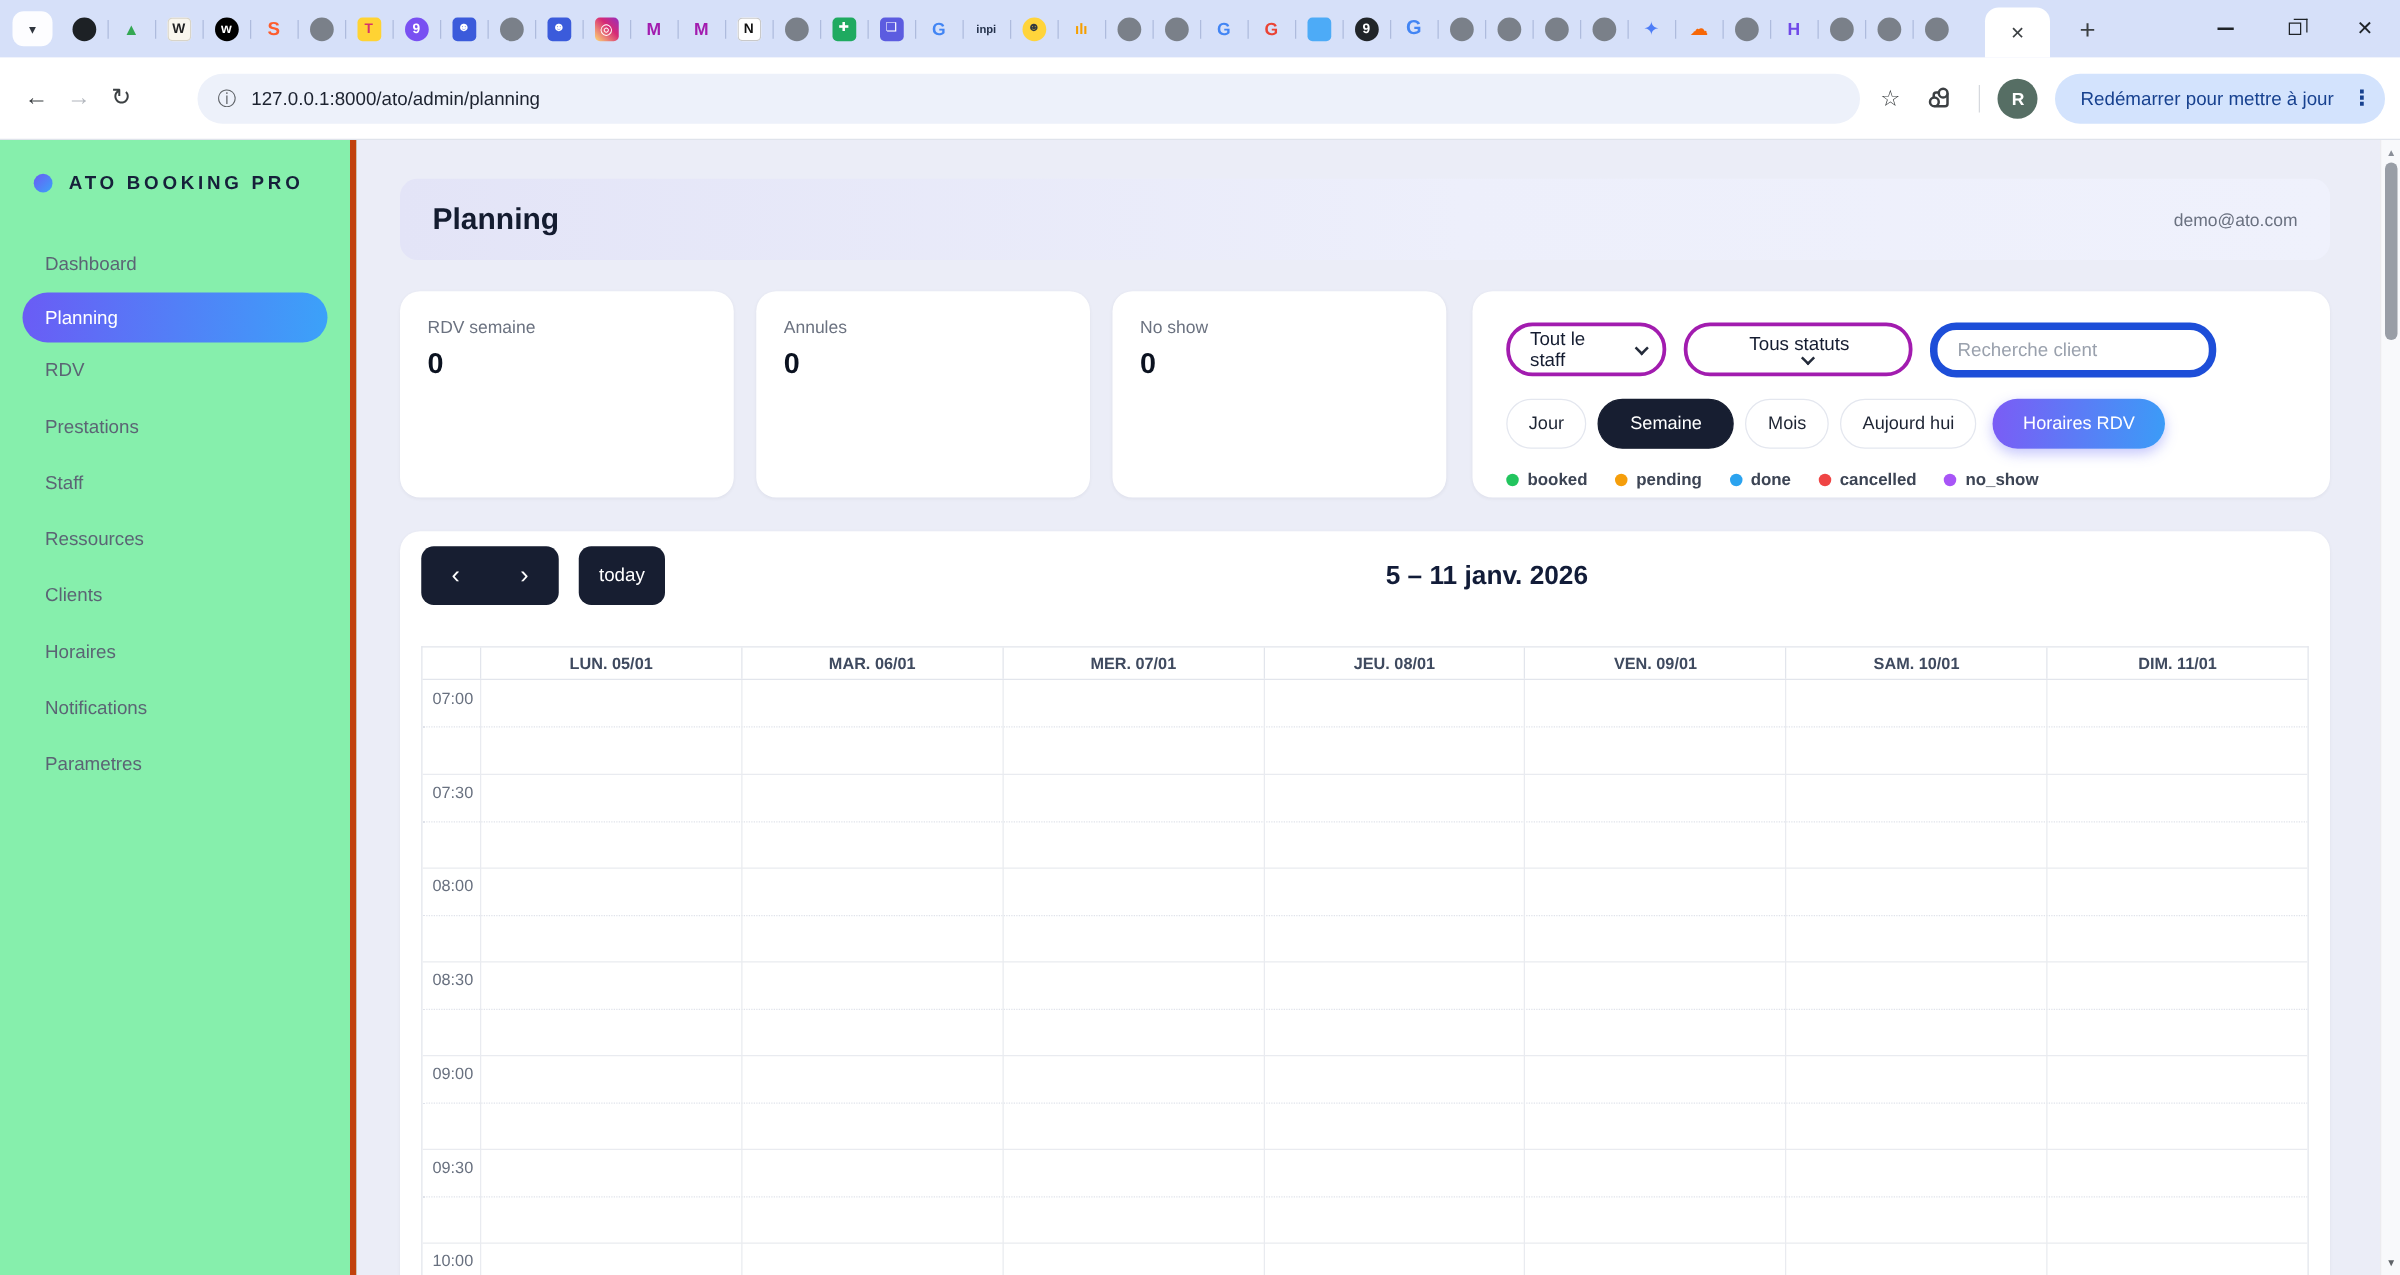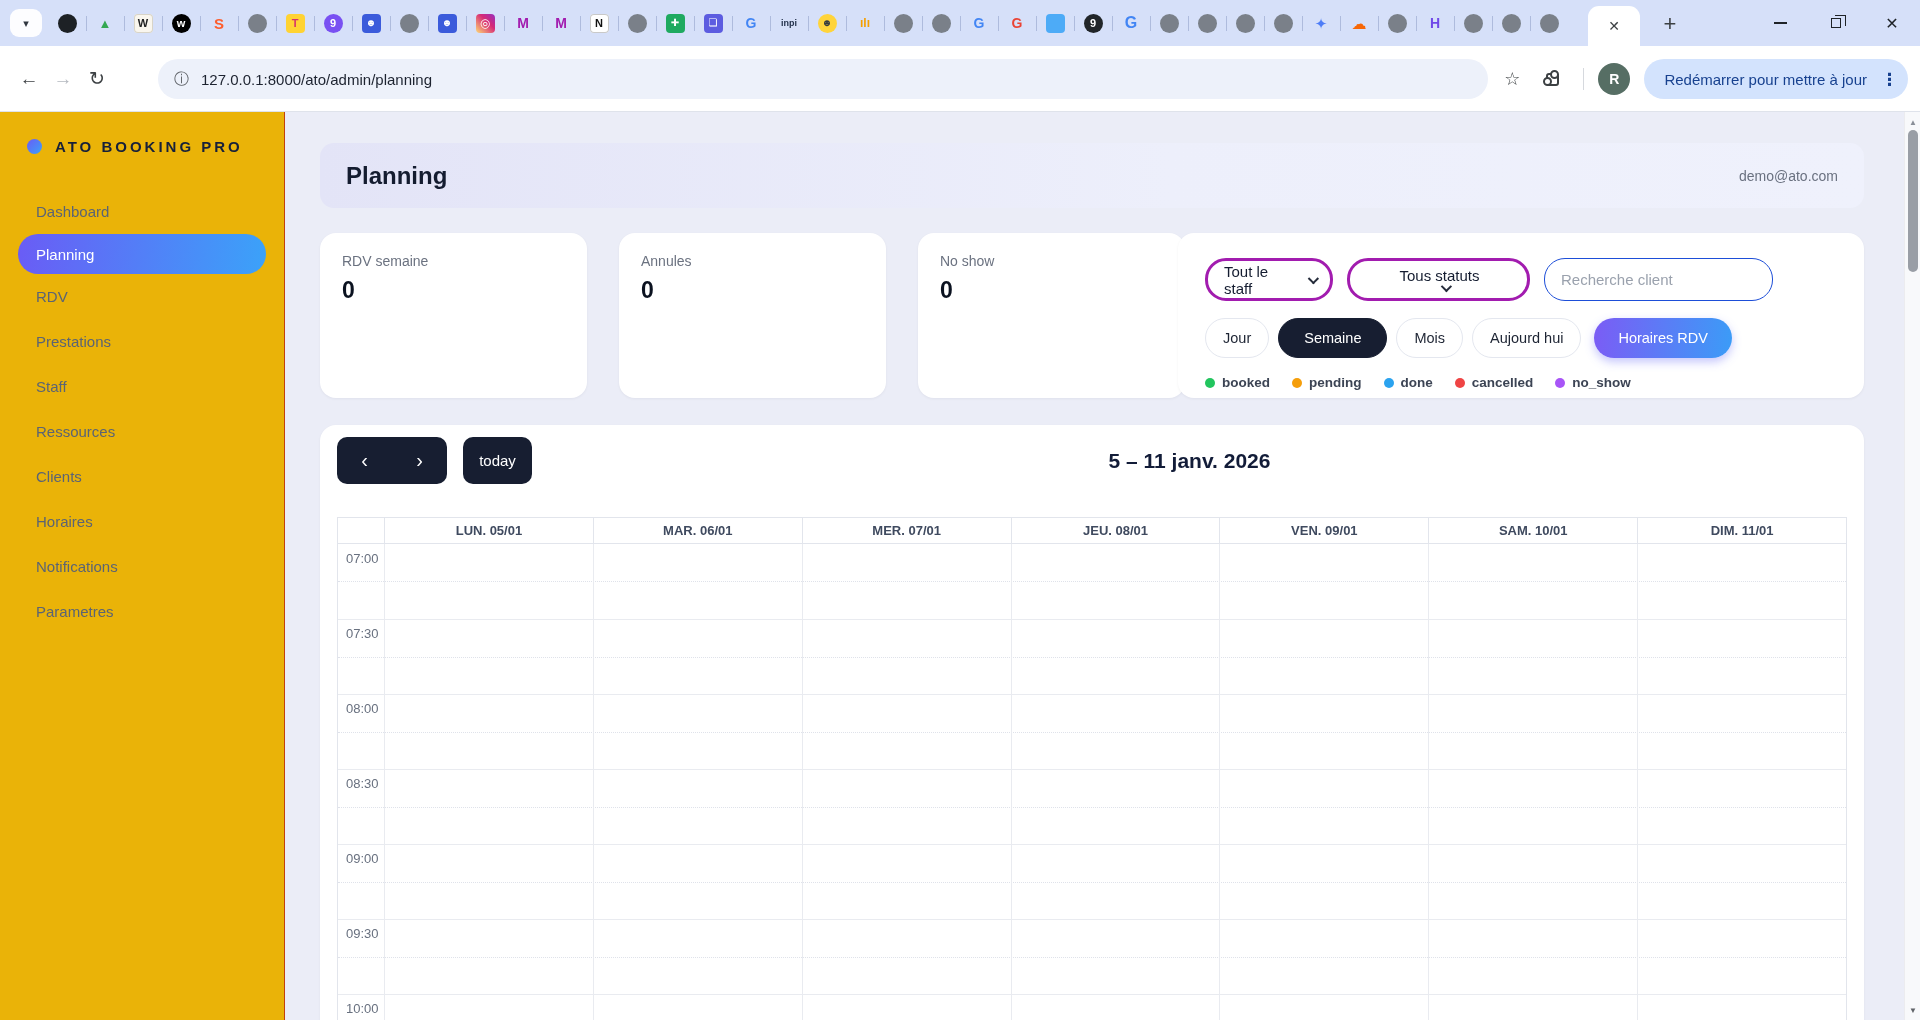--- a/index.html
+++ b/index.html
@@ -45,52 +45,52 @@
     background:#fff; border:2px solid #3c4043; }
   .tb-sep { width:1px; height:22px; background:#d6d9de; margin-right:14px; }
   .avatar { width:32px; height:32px; border-radius:50%; background:#566e64; color:#fff; font-size:14px; font-weight:700;
     display:flex; align-items:center; justify-content:center; margin-right:14px; }
   .update-pill { height:40px; background:#d3e3fd; border-radius:20px; display:flex; align-items:center;
     padding:0 10px 0 20px; margin-right:12px; color:#17418f; font-size:15px; }
   .update-pill .dots { font-size:17px; font-weight:700; margin-left:14px; color:#17418f; }
 
   
   .app { display:flex; height:908px; }
-  .sidebar { width:285px; background:#eab308; border-right:1px solid #c2410c; flex:none; }
+  .sidebar { width:285px; background:#86efac; border-right:5px solid #c2410c; flex:none; }
   .brand { display:flex; align-items:center; gap:13px; padding:26px 0 0 27px; }
   .brand-dot { width:15px; height:15px; border-radius:50%; background:linear-gradient(135deg,#6a5cf5,#3ba2f9); }
   .brand-name { font-size:15px; font-weight:800; letter-spacing:3px; color:#16203a; }
   .nav { margin-top:34px; list-style:none; }
   .nav li { height:45px; display:flex; align-items:center; padding-left:36px; font-size:15px; color:#5b6474; cursor:default; }
   .nav li.active { margin:0 18px; padding-left:18px; height:40px; border-radius:20px; color:#fff;
     background:linear-gradient(95deg,#6a5cf5,#3ba2f9); }
 
   .main { position:relative; flex:1; overflow:hidden; }
   .banner { position:absolute; left:35px; top:31px; width:1544px; height:65px; border-radius:14px;
     background:linear-gradient(90deg,#e3e4f7,#edeffb 55%,#eff1fc); display:flex; align-items:center;
     justify-content:space-between; padding:0 26px; }
   .banner h1 { font-size:24px; font-weight:800; color:#141c30; }
   .banner .email { font-size:14px; color:#6a7180; }
 
-  .stats { position:absolute; left:35px; top:121px; display:flex; gap:32px; }
+  .stats { position:absolute; left:35px; top:121px; display:flex; gap:18px; }
   .scard { width:267px; height:165px; background:#fff; border-radius:16px; padding:20px 22px;
     box-shadow:0 1px 3px rgba(17,24,39,.05); }
   .scard .lbl { font-size:14px; color:#6b7280; }
   .scard .val { font-size:23px; font-weight:800; color:#0b1220; margin-top:8px; }
 
   .fcard { position:absolute; left:893px; top:121px; width:686px; height:165px; background:#fff; border-radius:16px;
     padding:25px 27px; box-shadow:0 1px 3px rgba(17,24,39,.05); }
   .frow1 { display:flex; gap:14px; }
   .sel { height:43px; border:3px solid #a21caf; border-radius:21px; background:#fff; display:flex; align-items:center;
     justify-content:center; padding:0 14px 0 16px; font-size:15px; color:#141c30; }
   .sel .chev { width:8px; height:8px; border-right:2px solid #242b3a; border-bottom:2px solid #242b3a;
     transform:rotate(45deg) translateY(-2px); margin-left:10px; }
   .sel.staff { width:128px; }
   .sel.status { width:183px;flex-direction:column; }
-  .search { width:229px; height:43px; border:1px solid #1d4ed8; border-radius:21px; padding:16px 16px; font-size:15px;
+  .search { width:229px; height:43px; border:6px solid #1d4ed8; border-radius:21px; padding:16px 16px; font-size:15px;
     color:#141c30; outline:none; font-family:inherit; }
   .search::placeholder { color:#9aa1ad; }
   .frow2 { display:flex; gap:9px; margin-top:17px; align-items:center; }
   .vbtn { height:40px; padding:0 17px; border-radius:20px; border:1px solid #e4e7ef; background:#fff;
     font-size:14.5px; color:#1d2433; display:flex; align-items:center; }
   .vbtn.dark { background:#171e31; border-color:#171e31; color:#fff; padding:0 25px; }
   .vbtn.grad { background:linear-gradient(95deg,#7b5cf5,#3b9cf7); border:none; color:#fff; padding:0 24px;
     box-shadow:0 4px 10px rgba(90,92,245,.35); margin-left:4px; }
   .frow3 { display:flex; gap:22px; margin-top:17px; align-items:center; }
   .litem { display:flex; align-items:center; gap:7px; font-size:13.5px; color:#3c4454;font-weight:bold; }

